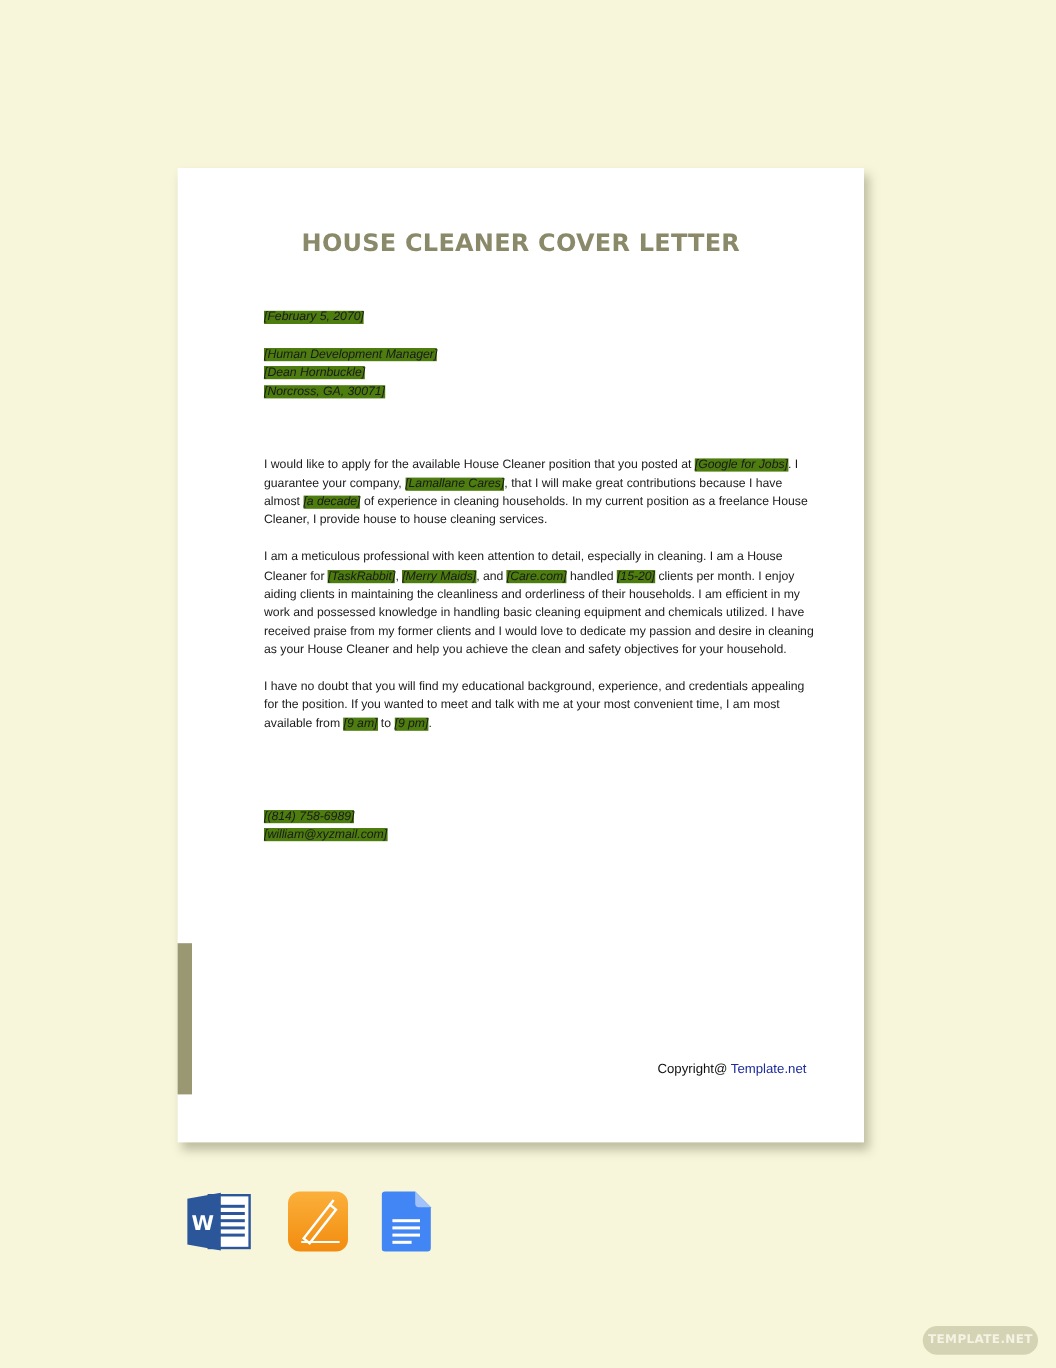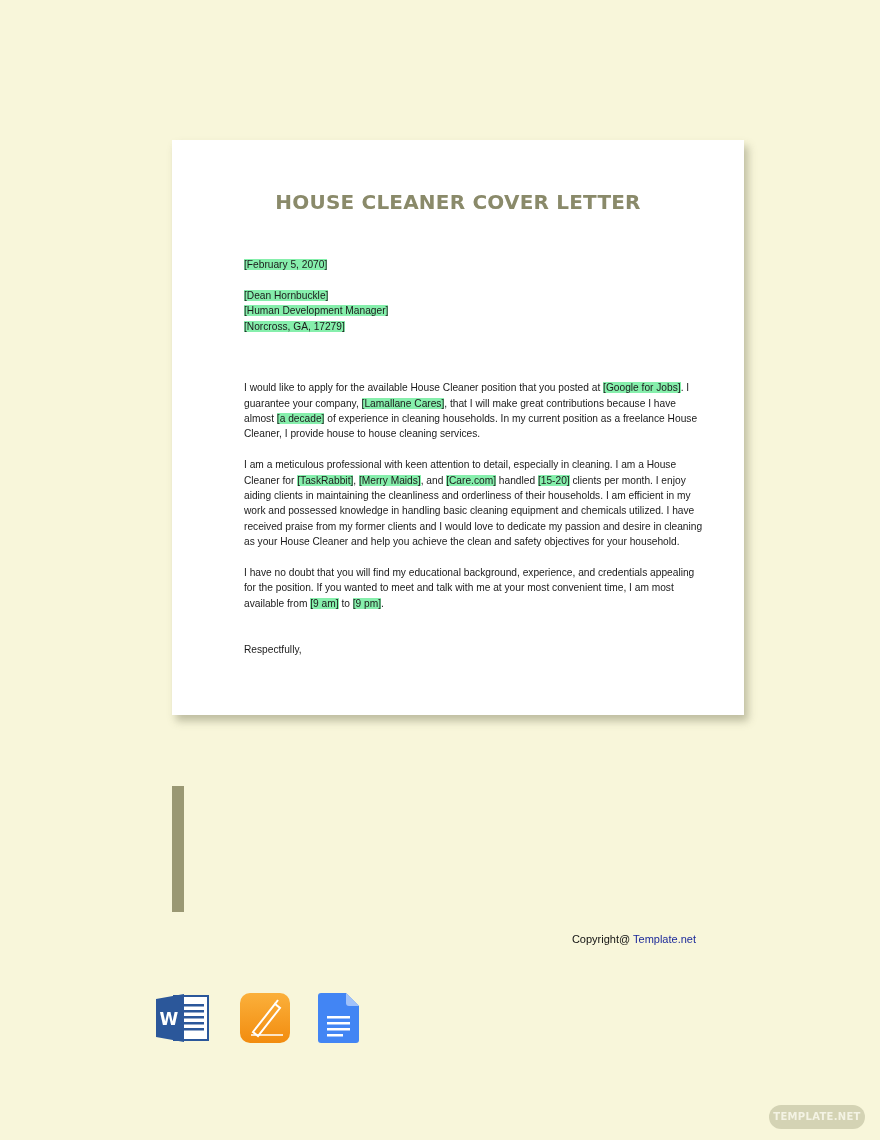--- a/index.html
+++ b/index.html
@@ -5,22 +5,22 @@
     html, body { margin: 0; padding: 0; }
     body {
       width: 880px; height: 1140px;
       background: #f8f6da;
       position: relative;
       overflow: hidden;
       font-family: "Liberation Sans", sans-serif;
     }
     .page {
       position: absolute;
-      left: 172px; top: 140px;
-      width: 572px; height: 575px;
+      left: 148px; top: 140px;
+      width: 572px; height: 812px;
       background: #ffffff;
       box-shadow: 4px 6px 8px rgba(120,120,90,0.45);
     }
     .accent-bar {
       position: absolute;
       left: 0; top: 646px;
       width: 12px; height: 126px;
       background: #9a9873;
     }
     .title {
@@ -36,30 +36,29 @@
     .body {
       position: absolute;
       left: 72px; top: 117px;
       width: 460px;
       font-family: "Liberation Sans", sans-serif;
       font-size: 10.2px;
       line-height: 15.4px;
       color: #1a1a1a;
     }
     .body p { margin: 0; }
-    .hl { background: #86efac; }
+    .hl { background: #4d7c0f; font-style: italic; }
     .gap1 { height: 15.4px; }
     .gap2 { height: 30.8px; }
     .copyright {
       position: absolute;
       right: 48px; top: 745px;
       font-size: 11px;
       color: #111;
       font-family: "Liberation Sans", sans-serif;
-      margin-top: 48px;
     }
     .copyright .link { color: #1d2a9a; }
     .apps {
       position: absolute;
       left: 156px; top: 992px;
       height: 52px;
     }
     .app { position: absolute; top: 0; }
     .badge {
       position: absolute;
@@ -79,33 +78,34 @@
 </head>
 <body>
 
 <div class="page">
   <div class="accent-bar"></div>
   <div class="title">HOUSE CLEANER COVER LETTER</div>
 
   <div class="body">
     <p><span class="hl">[February 5, 2070]</span></p>
     <div class="gap1"></div>
+    <p><span class="hl">[Human Development Manager]</span></p>
     <p><span class="hl">[Dean Hornbuckle]</span></p>
-    <p><span class="hl">[Human Development Manager]</span></p>
-    <p><span class="hl">[Norcross, GA, 17279]</span></p>
+    <p><span class="hl">[Norcross, GA, 30071]</span></p>
     <div class="gap2"></div>
     <div class="gap1"></div>
     <p><span>I would like to apply for the available House Cleaner position that you posted at </span><span class="hl">[Google for Jobs]</span><span>. I guarantee your company, </span><span class="hl">[Lamallane Cares]</span><span>, that I will make great contributions because I have almost </span><span class="hl">[a decade]</span><span> of experience in cleaning households. In my current position as a freelance House Cleaner, I provide house to house cleaning services.</span></p>
     <div class="gap1"></div>
     <p><span>I am a meticulous professional with keen attention to detail, especially in cleaning. I am a House Cleaner for </span><span class="hl">[TaskRabbit]</span><span>, </span><span class="hl">[Merry Maids]</span><span>, and </span><span class="hl">[Care.com]</span><span> handled </span><span class="hl">[15-20]</span><span> clients per month. I enjoy aiding clients in maintaining the cleanliness and orderliness of their households. I am efficient in my work and possessed knowledge in handling basic cleaning equipment and chemicals utilized. I have received praise from my former clients and I would love to dedicate my passion and desire in cleaning as your House Cleaner and help you achieve the clean and safety objectives for your household.</span></p>
     <div class="gap1"></div>
     <p><span>I have no doubt that you will find my educational background, experience, and credentials appealing for the position. If you wanted to meet and talk with me at your most convenient time, I am most available from </span><span class="hl">[9 am]</span><span> to </span><span class="hl">[9 pm]</span><span>.</span></p>
     <div class="gap2"></div>
-    <p>Respectfully,</p>
     <div class="gap2"></div>
+    <p><span class="hl">[(814) 758-6989]</span></p>
+    <p><span class="hl">[william@xyzmail.com]</span></p>
   </div>
 
   <div class="copyright">
     <span>Copyright@ </span><span class="link">Template.net</span>
   </div>
 </div>
 
 <div class="apps">
 
   <div class="app" style="left:0;">

